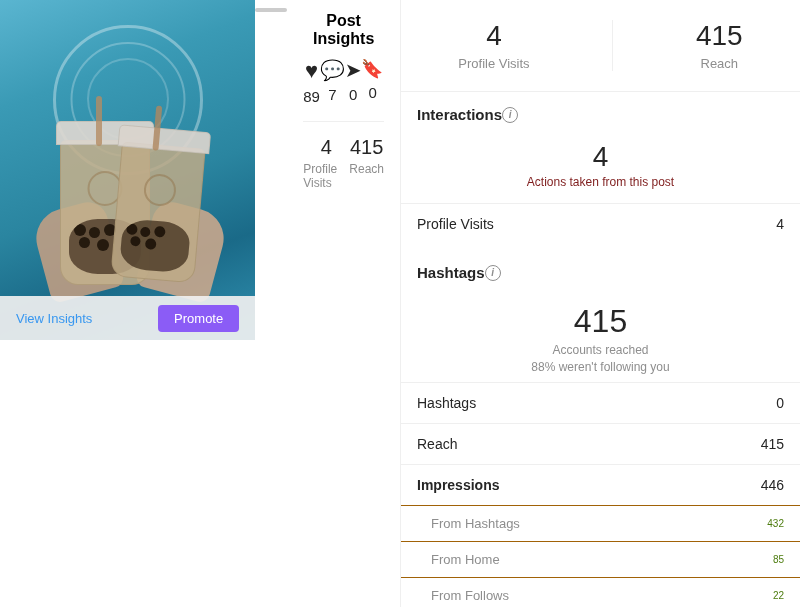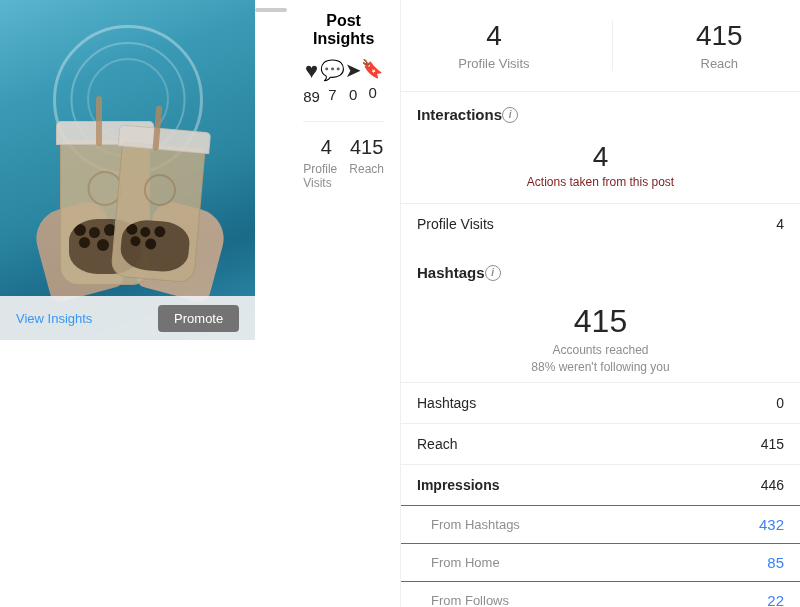--- a/index.html
+++ b/index.html
@@ -58,21 +58,21 @@
     .view-insights-btn {
       color: #3897f0;
       font-size: 13px;
       font-weight: 400;
       background: none;
       border: none;
       cursor: pointer;
     }
 
     .promote-btn {
-      background: #737373;
+      background: #8b5cf6;
       color: #fff;
       border: none;
       border-radius: 4px;
       padding: 6px 16px;
       font-size: 13px;
       font-weight: 500;
       cursor: pointer;
     }
 
     .scroll-indicator {
@@ -292,22 +292,22 @@
       padding: 10px 16px 10px 30px;
       border-top: 1px solid #a16207;
     }
 
     .indented-label {
       font-size: 13px;
       color: #8e8e8e;
     }
 
     .indented-value {
-      font-size: 15px;
-      color: #3b82f6;
+      font-size: 10px;
+      color: #4d7c0f;
     }
   </style>
 </head>
 <body>
 
 <div class="left-panel">
   <div class="post-image">
     <div class="image-overlay">
 
       <div style="position:relative; width:100%; height:100%; background: linear-gradient(160deg, #5ab5d0 0%, #3a9ab5 25%, #2a85a0 55%, #1a6a88 75%, #3090b0 100%);">

